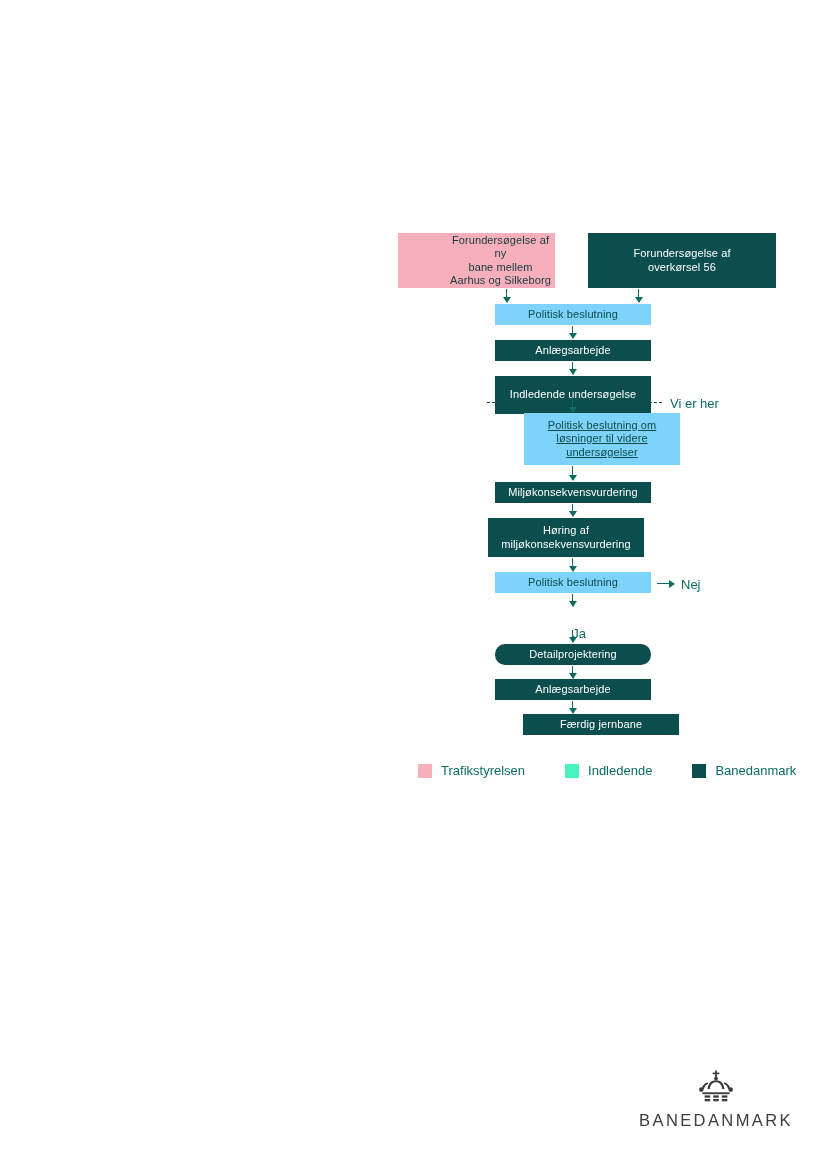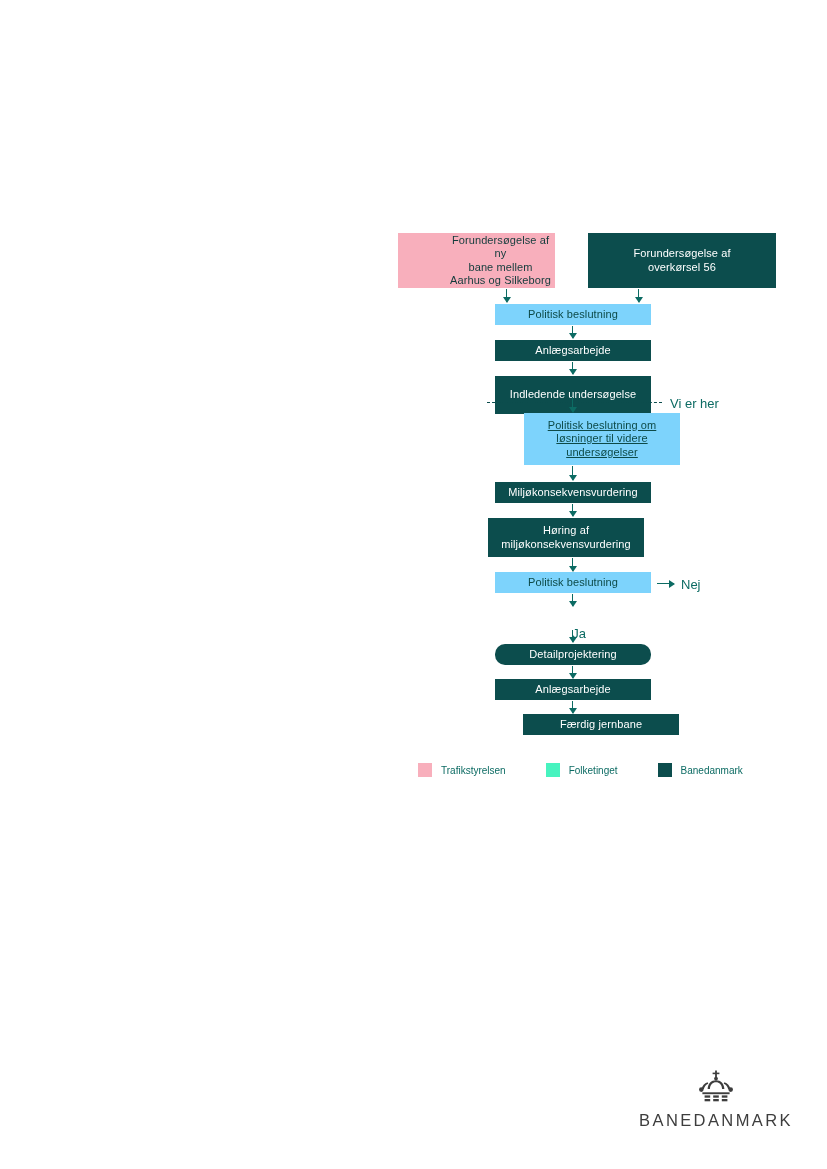--- a/index.html
+++ b/index.html
@@ -102,21 +102,21 @@
     margin-right: 40px;
   }
   .legend-item:last-child { margin-right: 0; }
   .swatch {
     width: 14px;
     height: 14px;
     margin-right: 9px;
     flex: none;
   }
   .legend-label {
-    font-size: 10px;
+    font-size: 13px;
     color: #0c6b63;
     white-space: nowrap;
   }
 
   
   #logo {
     position: absolute;
     left: 636px;
     top: 1070px;
     width: 160px;
@@ -198,21 +198,21 @@
   <div class="node teal" style="left:495px; top:714px; width:156px; height:21px;margin-left:28px;">Færdig jernbane</div>
 </div>
 
 <div id="legend">
   <div class="legend-item">
     <span class="swatch" style="background:#f8afbc;"></span>
     <span class="legend-label">Trafikstyrelsen</span>
   </div>
   <div class="legend-item">
     <span class="swatch" style="background:#47f3bf;"></span>
-    <span class="legend-label">Folketinget</span>
+    <span class="legend-label">Indledende</span>
   </div>
   <div class="legend-item">
     <span class="swatch" style="background:#0c4d4d;"></span>
     <span class="legend-label">Banedanmark</span>
   </div>
 </div>
 
 <div id="logo">
   <span>
     <svg width="42" height="34" viewBox="0 0 42 34" fill="#3d3d3d" xmlns="http://www.w3.org/2000/svg">

